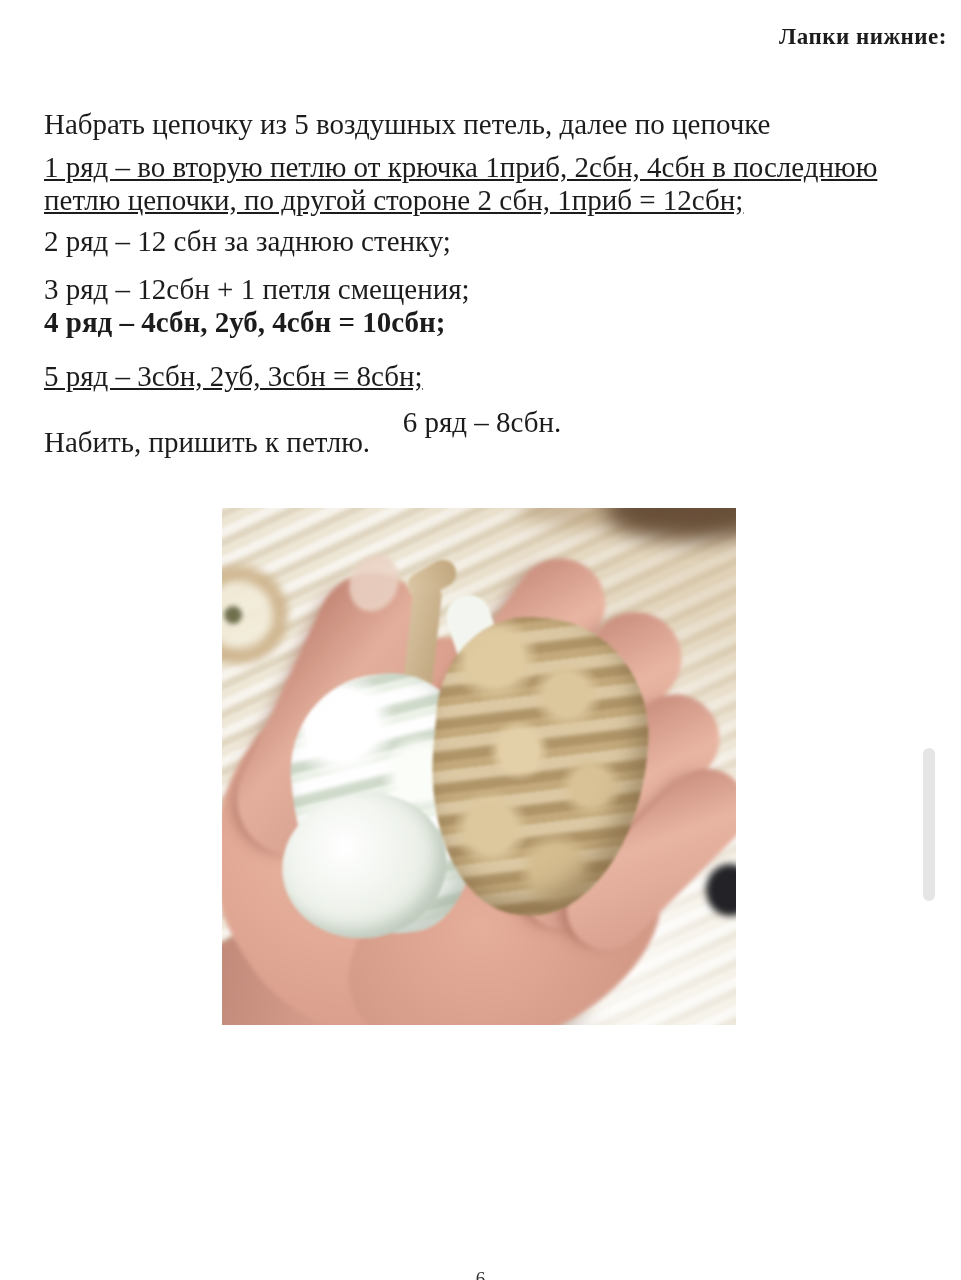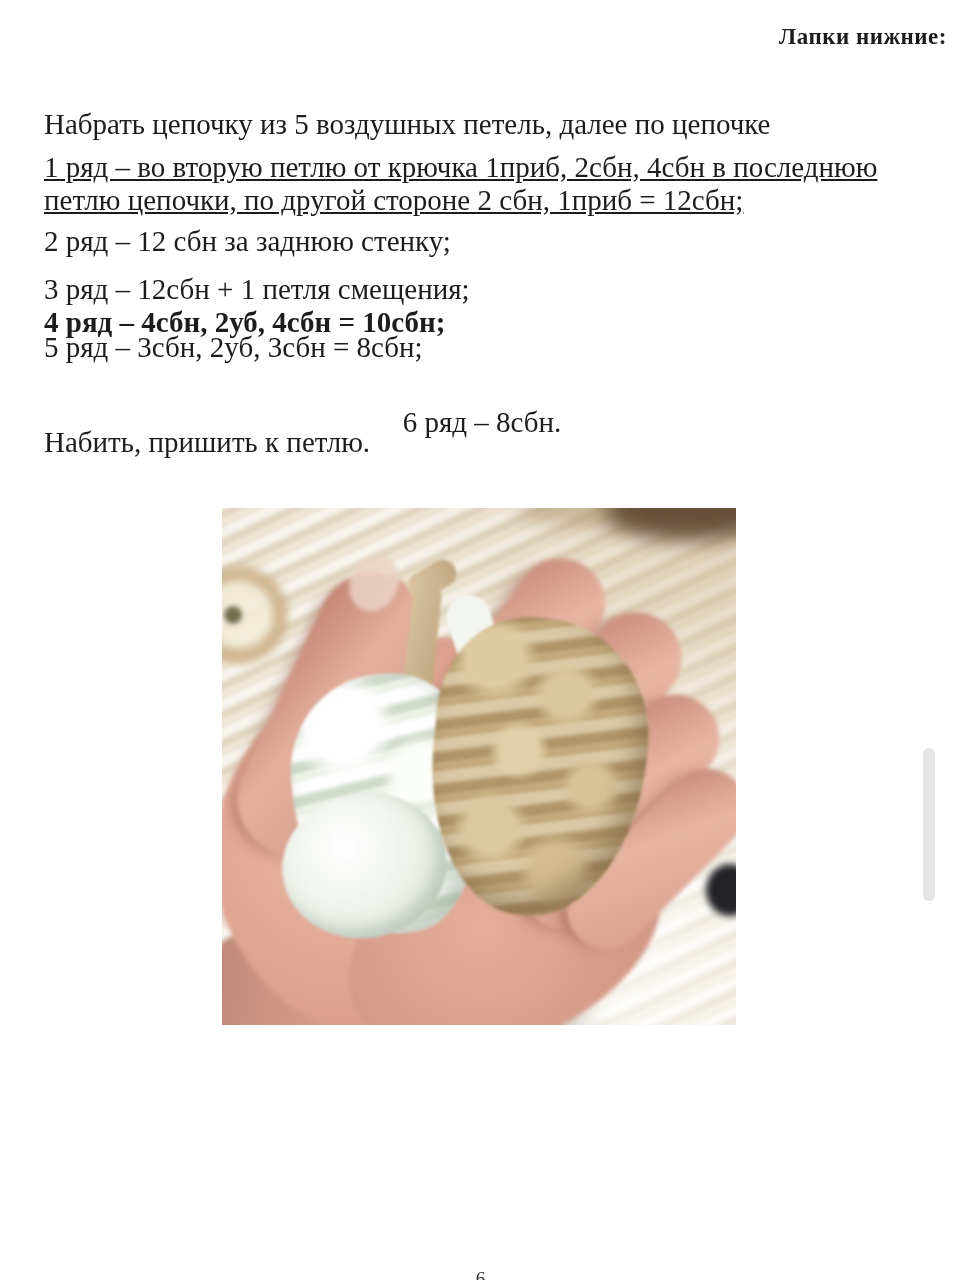--- a/index.html
+++ b/index.html
@@ -26,21 +26,21 @@
     left: 44px;
     width: 876px;
     font-size: 29px;
     line-height: 33px;
   }
   .p0 { top: 108px; }
   .p1 { top: 151px; text-decoration: underline; }
   .p2 { top: 225px; }
   .p3 { top: 265px; margin-top: 8px; }
   .p4 { top: 306px; font-weight: bold; }
-  .p5 { top: 331px; }
+  .p5 { top: 360px; text-decoration: underline; }
   .p6 { top: 406px; text-align: center; }
   .p7 { top: 426px; }
 
   
   .photo {
     position: absolute;
     left: 222px; top: 508px;
     width: 514px; height: 517px;
     overflow: hidden;
     background: #ece5d6;

